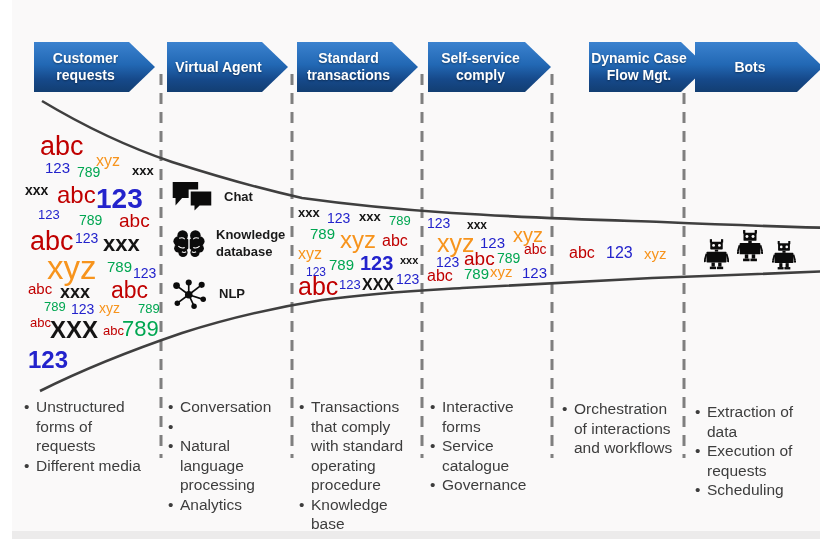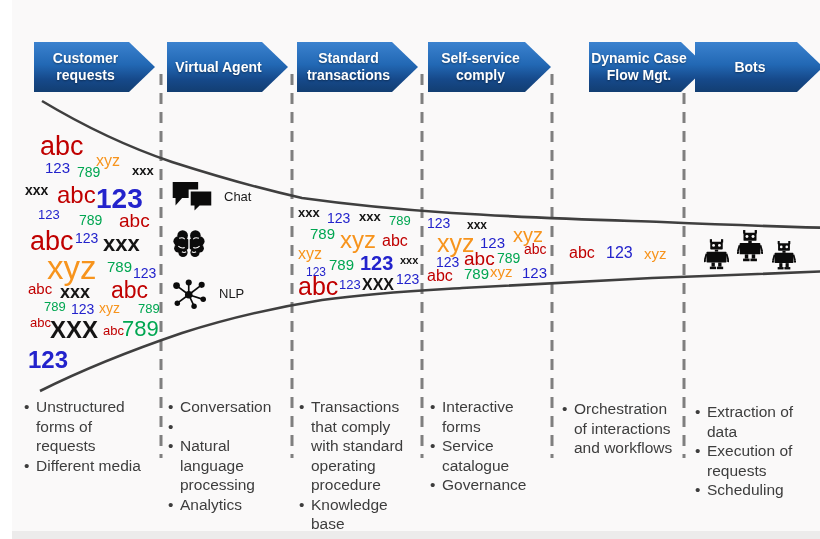--- a/index.html
+++ b/index.html
@@ -6,21 +6,21 @@
   .canvas{position:relative;width:820px;height:539px;background:#faf9f9;overflow:hidden;
           font-family:"Liberation Sans",sans-serif;margin-left:12px;}
   .bottom-band{position:absolute;left:0;bottom:0;width:100%;height:8px;background:#ecebeb;}
   .stage{position:absolute;top:42px;height:50px;display:flex;align-items:center;justify-content:center;
          color:#fff;font-weight:bold;font-size:14px;line-height:1.18;text-align:center;white-space:pre;
          background:linear-gradient(180deg,#3b82cf 0%,#2268b4 45%,#16498a 75%,#123e72 100%);
          clip-path:polygon(0 0,calc(100% - 26px) 0,100% 50%,calc(100% - 26px) 100%,0 100%);
          padding:0 20px 0 2px;box-sizing:border-box;text-shadow:0 1px 2px rgba(0,0,0,.4);}
   .token{position:absolute;line-height:1;white-space:nowrap;}
   #lines{position:absolute;left:0;top:0;}
-  .feature{position:absolute;display:flex;align-items:center;gap:10px;}
+  .feature{position:absolute;display:flex;align-items:center;gap:10px;font-weight:bold;}
   .feature .label{font-size:13px;color:#1a1a1a;line-height:1.3;}
   .robot{position:absolute;}
   .desc-col{position:absolute;color:#3d3d3d;font-size:15.5px;line-height:19.5px;}
   .desc-item{display:flex;}
   .desc-item .bullet{width:12px;flex:none;}
 </style>
 </head>
 <body>
 
 <div class="canvas">
@@ -137,20 +137,22 @@
       <rect x="23" y="2" width="2" height="40" fill="#faf9f9"></rect>
       <g stroke="#faf9f9" stroke-width="1.5" fill="none">
         <path d="M10 14 q5 -2 8 1"></path>
         <path d="M9 25 q4 4 9 2"></path>
         <path d="M14 33 q3 2 6 0"></path>
         <path d="M38 14 q-5 -2 -8 1"></path>
         <path d="M39 25 q-4 4 -9 2"></path>
         <path d="M34 33 q-3 2 -6 0"></path>
       </g>
     </svg>
+        <span class="label" style="white-space: pre-line;">Knowledge
+database</span>
       </div>
       <div class="feature" style="left: 158px; top: 278px;">
         <svg viewBox="0 0 48 42" width="39" height="32">
       <g stroke="#0b0b0b" stroke-width="2.2">
         <line x1="23" y1="22" x2="7" y2="10"></line>
         <line x1="23" y1="22" x2="23" y2="6"></line>
         <line x1="23" y1="22" x2="40" y2="9"></line>
         <line x1="23" y1="22" x2="42" y2="28"></line>
         <line x1="23" y1="22" x2="30" y2="37"></line>
         <line x1="23" y1="22" x2="8" y2="33"></line>

